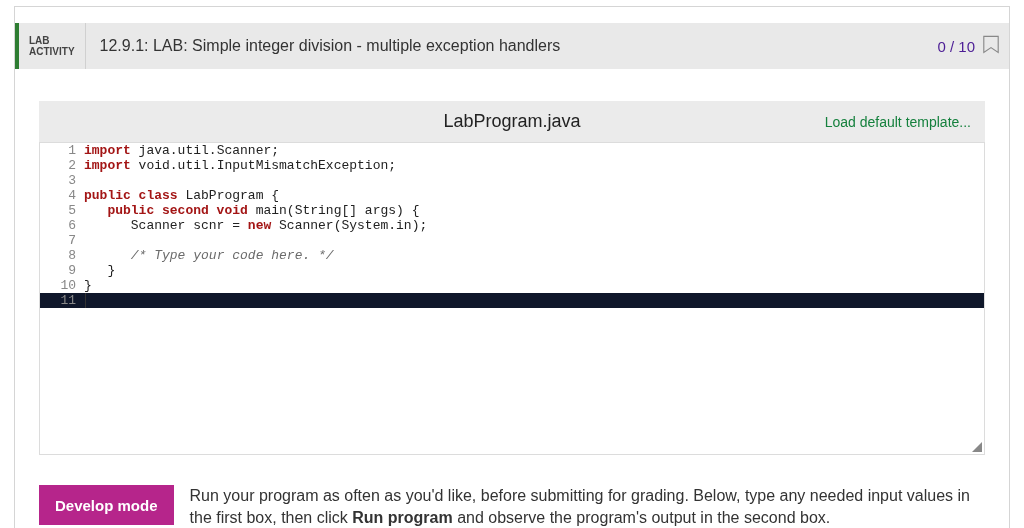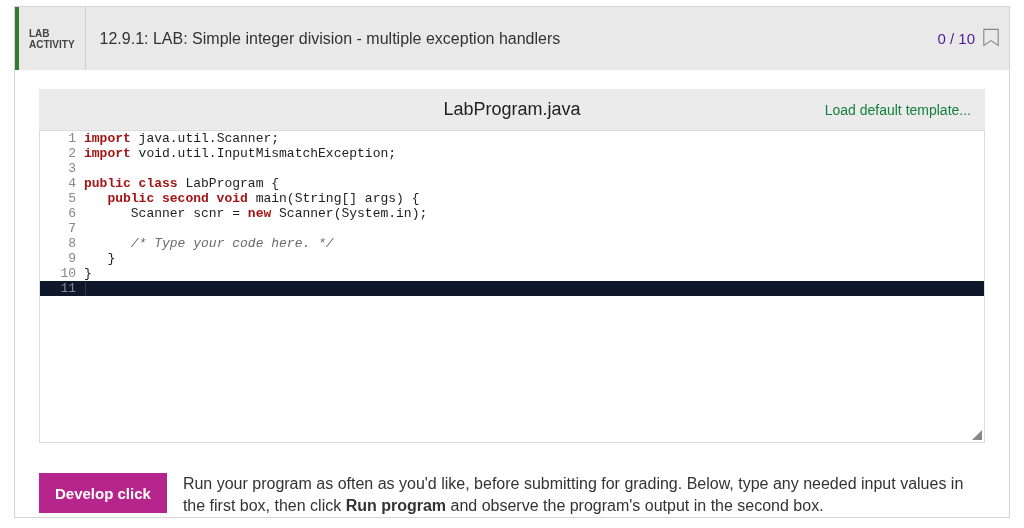--- a/index.html
+++ b/index.html
@@ -13,21 +13,22 @@
   .card {
     margin: 6px 14px 0 14px;
     border: 1px solid #d5d5d5;
     background: #fff;
   }
   .header {
     display: flex;
     align-items: stretch;
     background: #e9e9e9;
     border-left: 4px solid #2e7d32;
-    height: 63px;
+    height: 46px;
+    margin-top: 16px;
   }
   .lab-label {
     font-size: 10px;
     font-weight: bold;
     color: #444;
     line-height: 11px;
     padding: 12px 10px;
     border-right: 1px solid #d0d0d0;
     display: flex;
     flex-direction: column;
@@ -49,21 +50,21 @@
     padding-right: 8px;
   }
   .bookmark {
     width: 26px;
     display: flex;
     align-items: center;
     justify-content: center;
     padding-right: 10px;
   }
   .bookmark svg { display: block; }
-  .body { padding: 19px 24px 0 24px; }
+  .body { padding: 32px 24px 0 24px; }
   .filebar {
     background: #ebebeb;
     height: 42px;
     display: flex;
     align-items: center;
     position: relative;
     border-bottom: 1px solid #dcdcdc;
   }
   .filename {
     position: absolute;
@@ -209,20 +210,20 @@
           <div class="code-row hl">
             <div class="gutter">11</div>
             <div class="code"><span class="cursor-line"></span></div>
           </div>
         </div>
       <div class="resize-handle"></div>
     </div>
 
     <div class="modes-row">
       <div class="modes">
-        <div class="mode-btn mode-dev">Develop click</div>
+        <div class="mode-btn mode-dev">Develop mode</div>
       </div>
       <div class="help-text">
         <span>Run your program as often as you'd like, before submitting for grading. Below, type any needed input values in the first box, then click </span><b>Run program</b><span> and observe the program's output in the second box.</span>
       </div>
     </div>
   </div>
 </div>
 
 </body></html>

